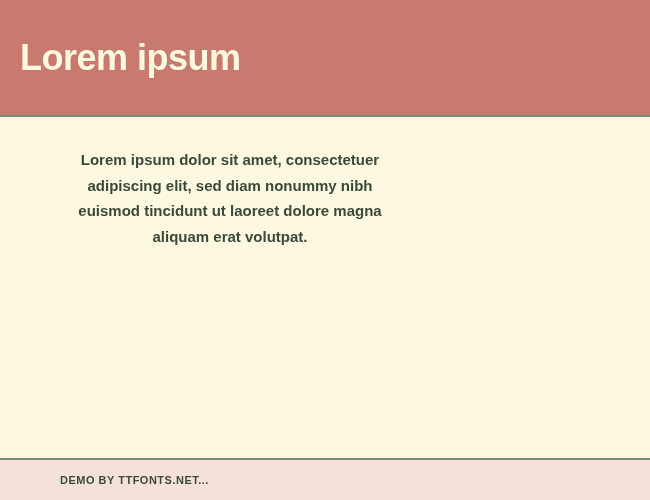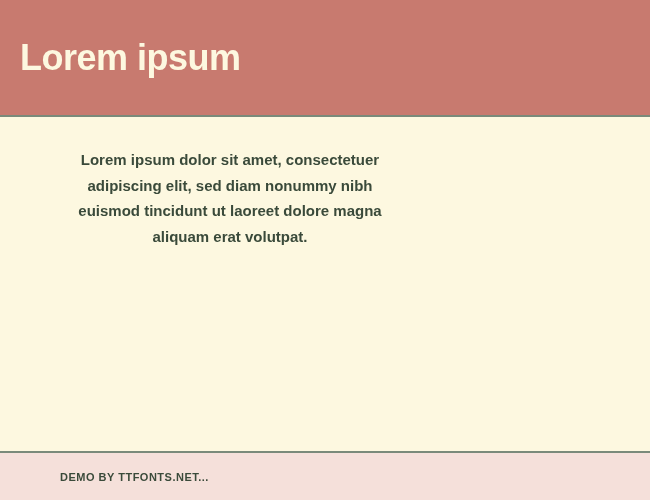--- a/index.html
+++ b/index.html
@@ -45,21 +45,21 @@
       max-width: 340px;
       text-align: center;
     }
     .divider-bottom {
       height: 2px;
       background-color: #7a8a7a;
     }
     .footer {
       background-color: #f5e0da;
       padding: 15px 60px;
-      height: 47px;
+      height: 40px;
       display: flex;
       align-items: center;
     }
     .footer-text {
       color: #3a4a3a;
       font-size: 11px;
       font-weight: bold;
       letter-spacing: 0.5px;
     }
   </style>

